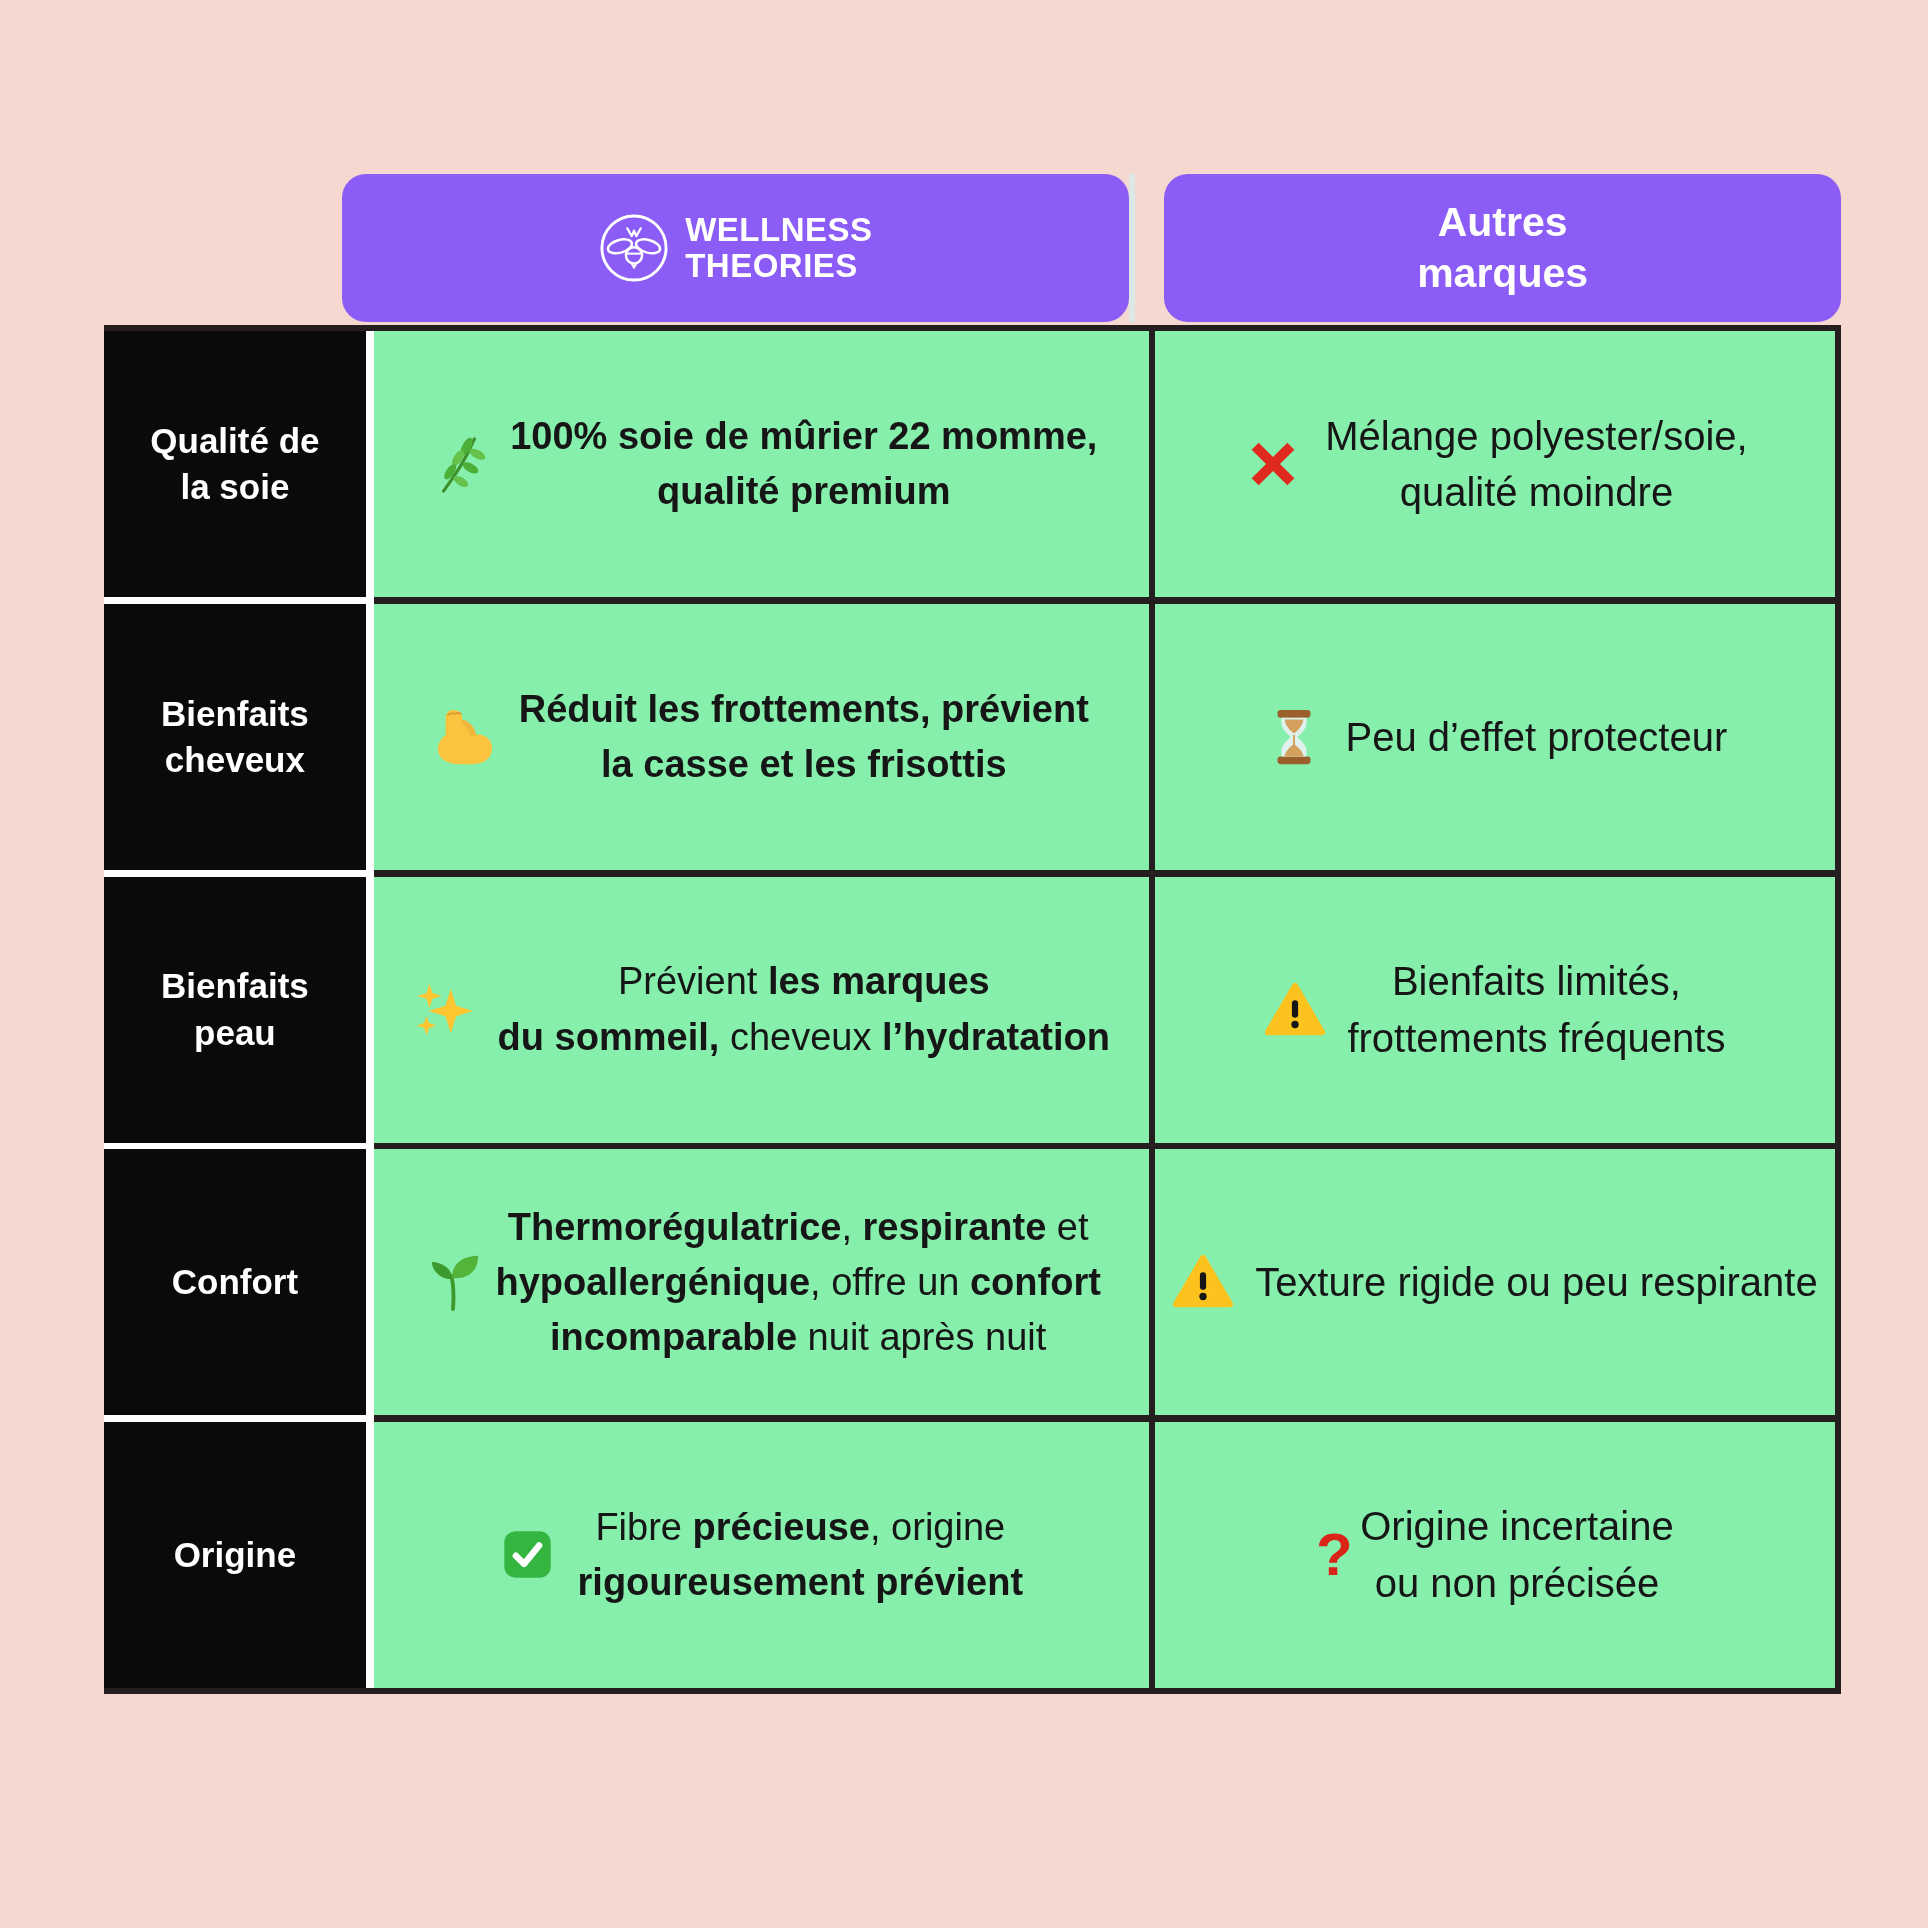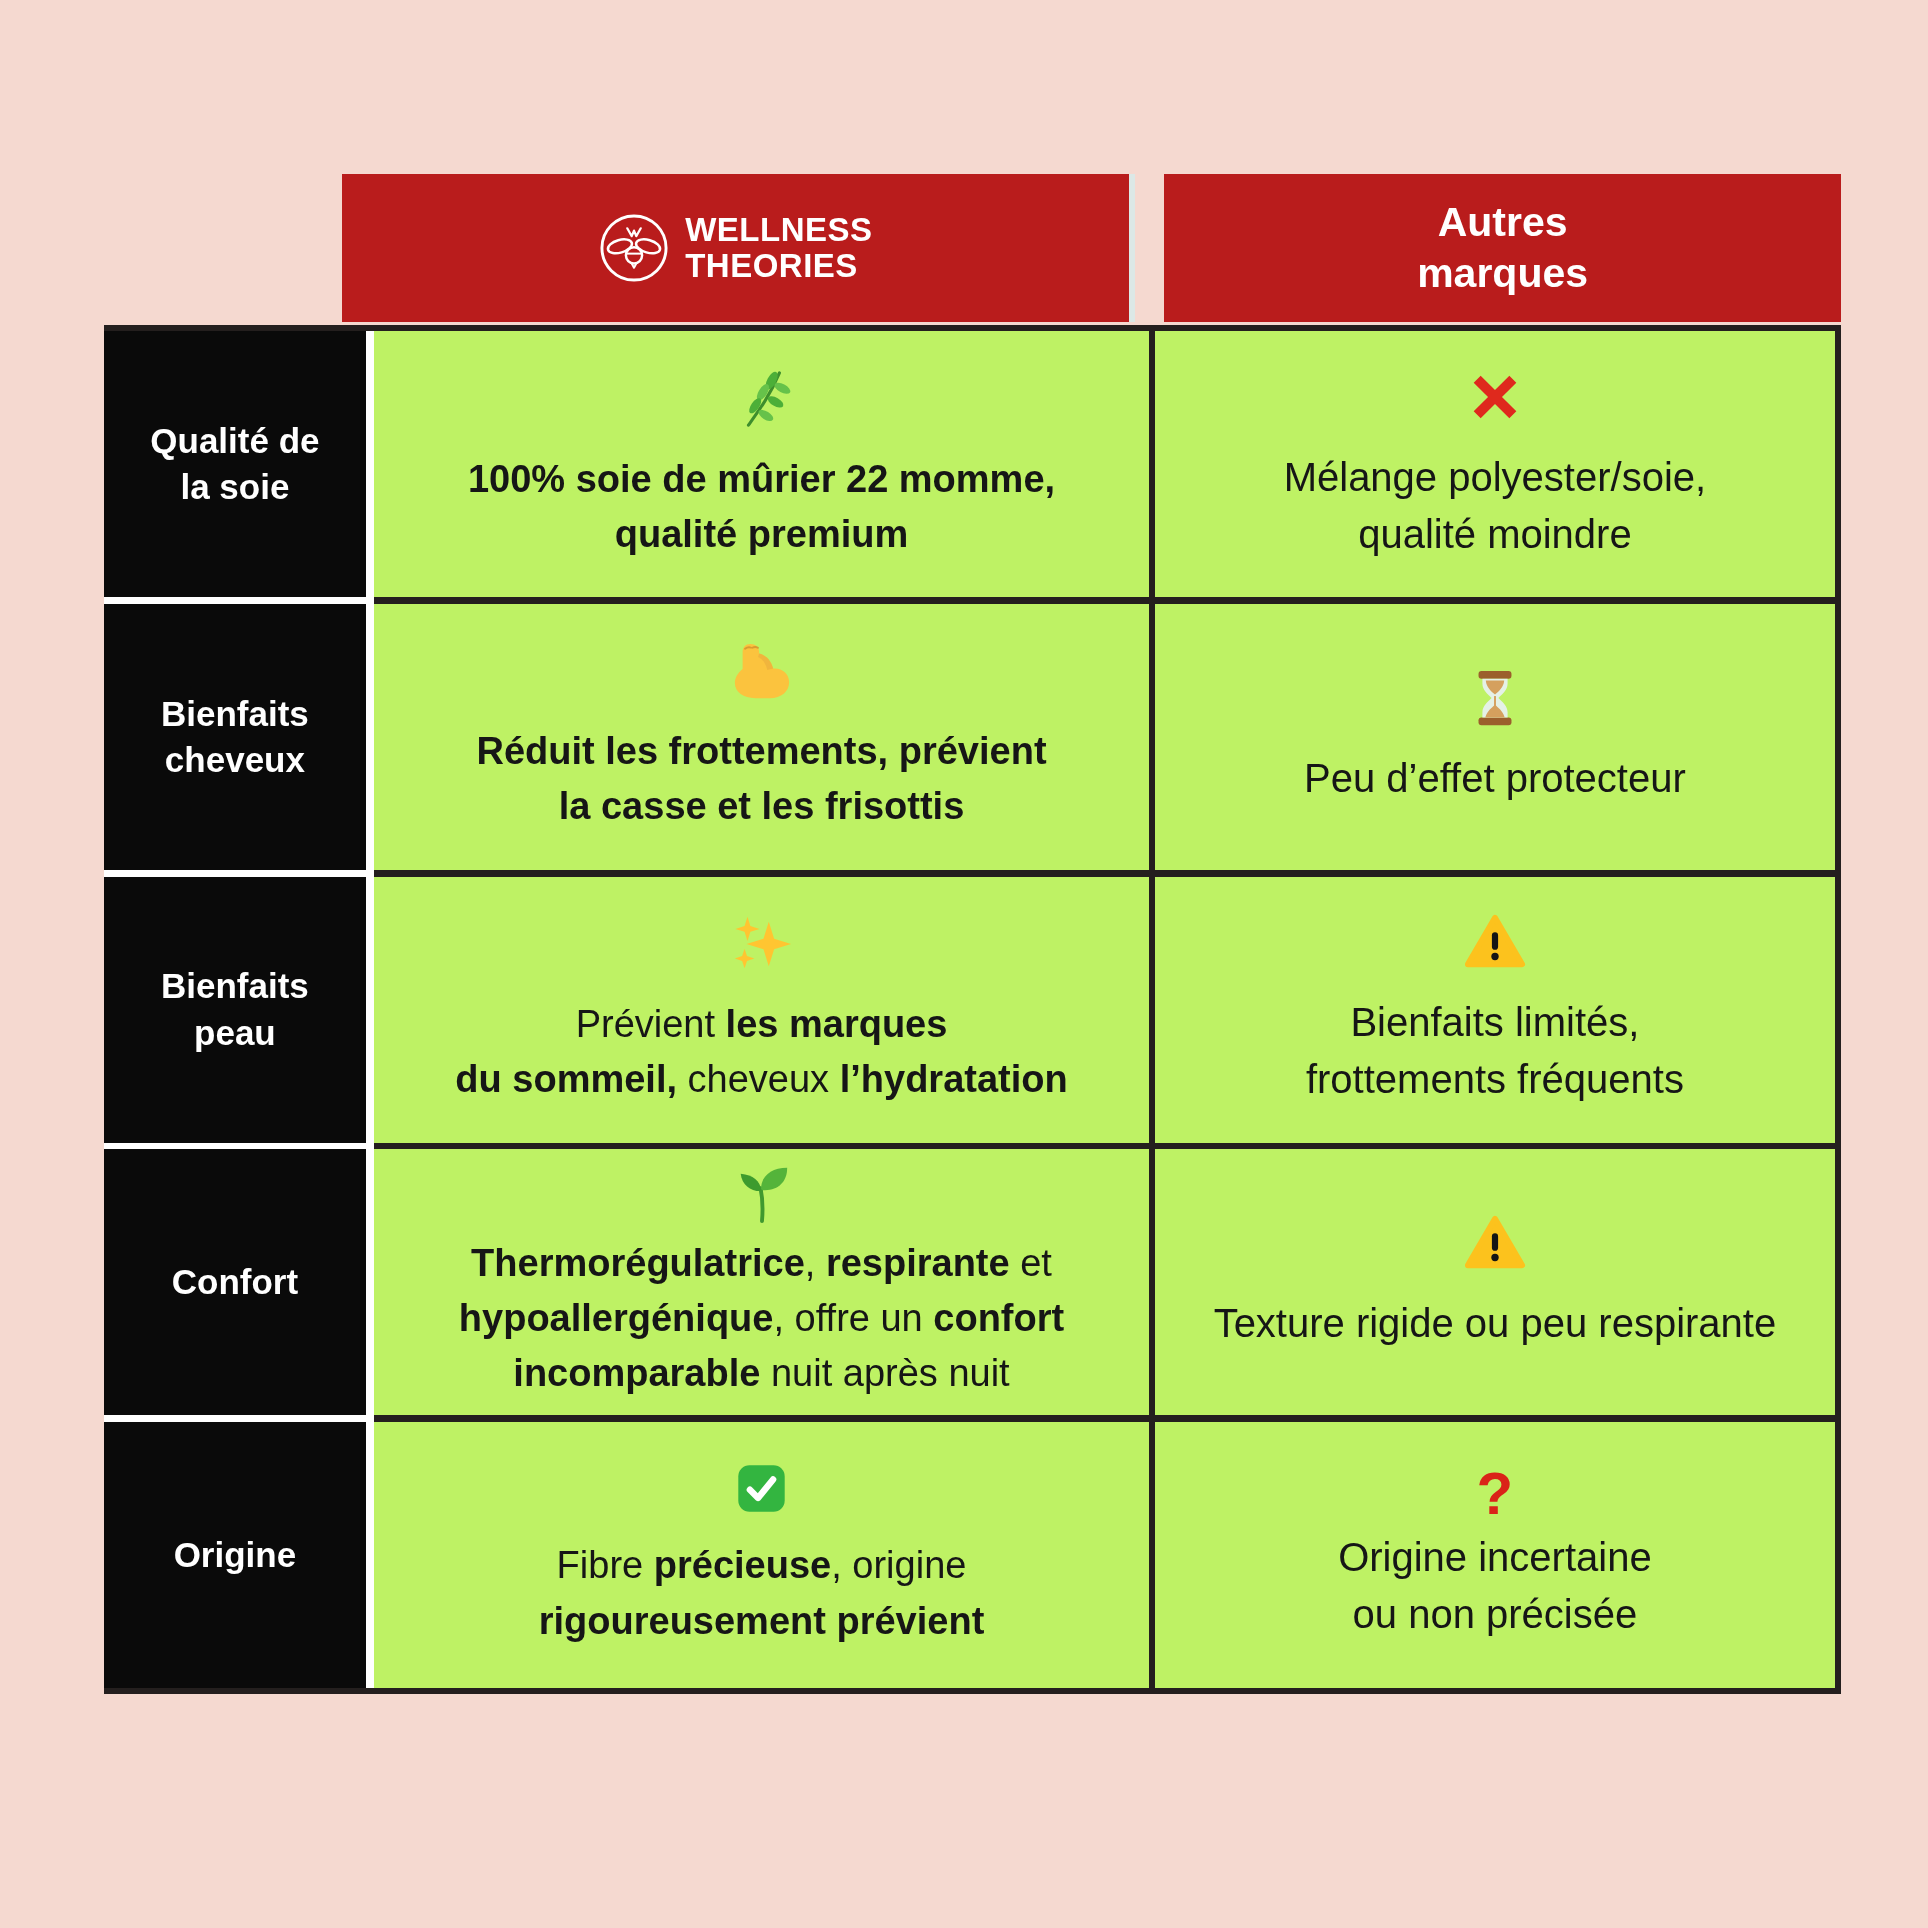--- a/index.html
+++ b/index.html
@@ -2,36 +2,36 @@
 <html style="font-size:15px"><head>
 <meta charset="utf-8">
 <style>
   html,body{margin:0;padding:0;}
   body{background:#f5d9d0;font-family:"Liberation Sans","DejaVu Sans",sans-serif;}
   .canvas{position:relative;width:1928px;height:1928px;background:#f5d9d0;overflow:hidden;}
   .table{position:absolute;left:76px;top:174px;width:1765px;}
 
   
   .header-row{display:flex;margin-left:266px;height:148px;}
-  .hcell{background:#b91c1c;display:flex;align-items:center;justify-content:center;}
+  .hcell{background:#8b5cf6;display:flex;align-items:center;justify-content:center;border-radius:24px;}
   .hcell.brand{width:802px;gap:15px;}
   .hdivider{width:6.6px;background:#dce8e6;}
   .hcell.other{width:690px;margin-left:29px;}
   .logo svg{width:72px;height:72px;display:block;}
   .logo-text{color:#ffffff;font-weight:700;font-size:33px;line-height:1.1;letter-spacing:0.5px;white-space:pre-line;text-align:left;}
   .other-title{color:#ffffff;font-weight:700;font-size:41px;line-height:1.25;white-space:pre-line;text-align:center;}
 
   
   .tbody{margin-top:2.8px;margin-left:28px;}
   .hborder{height:6.6px;background:#241f1e;}
   .body-row{display:flex;height:266px;}
   .label-cell{width:266px;background:#0a0a0a;display:flex;align-items:center;justify-content:center;}
   .label-cell span{color:#ffffff;font-weight:700;font-size:35px;line-height:1.32;white-space:pre-line;text-align:center;}
   .vgap{width:8.5px;background:#ffffff;}
-  .cell{display:flex;flex-direction:column;align-items:center;justify-content:center;background:#bef264;}
+  .cell{display:flex;flex-direction:row;align-items:center;justify-content:center;background:#86efac;}
   .cell.mid{width:787px;gap:22.6px;}
   .vdiv{width:6.6px;background:#241f1e;}
   .cell.right{width:690px;gap:21px;}
   .vborder-r{width:6.6px;background:#241f1e;}
   .row-sep{display:flex;height:6.6px;}
   .sep-white{width:274px;background:#ffffff;}
   .sep-black{width:1491px;background:#241f1e;}
 
   .icon svg{width:62px;height:62px;display:block;}
   .icon.q-mark{font-size:60px;font-weight:800;color:#da2418;line-height:.9;}

